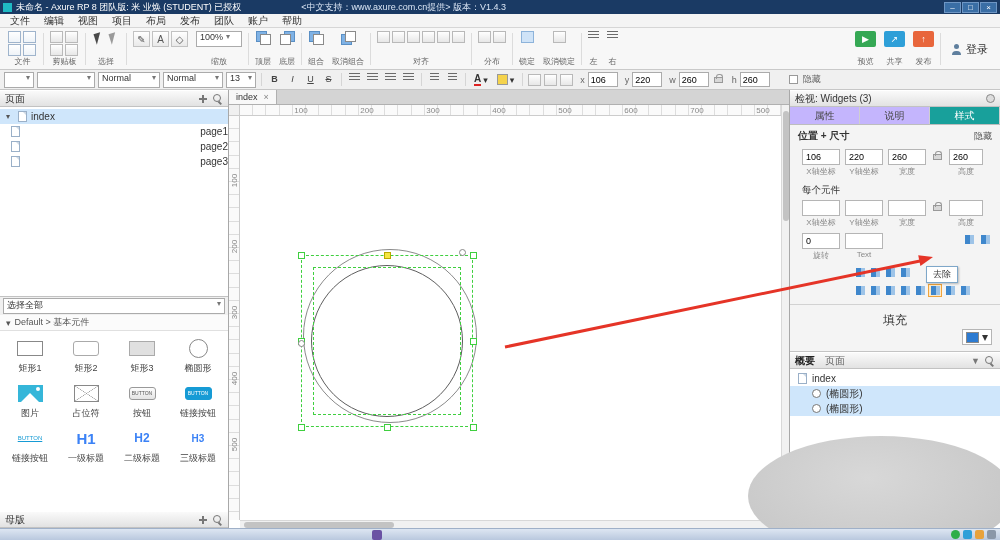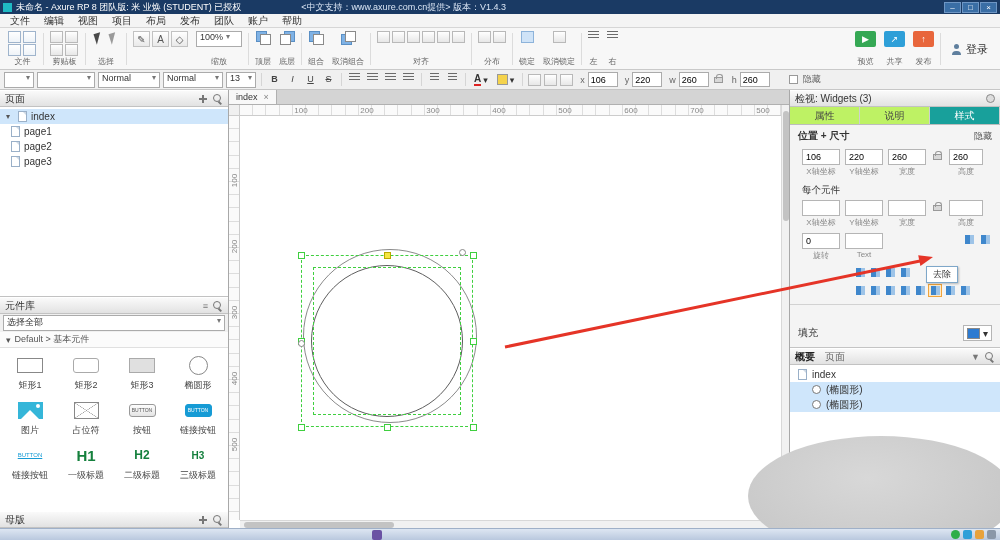--- a/index.html
+++ b/index.html
@@ -69,21 +69,21 @@
   .panel-header { height:17px; flex:none; background:linear-gradient(#fafafa,#e2e2e2); border-bottom:1px solid #c2c2c2; border-top:1px solid #fff; display:flex; align-items:center; padding:0 5px; font-size:10px; color:#333; }
   .ph-icons { margin-left:auto; display:flex; gap:5px; align-items:center; color:#777; font-size:9px; }
   .mag { position:relative; width:10px; height:10px; }
   .mag::before { content:""; position:absolute; top:0; left:0; width:6px; height:6px; border:1.5px solid #777; border-radius:50%; }
   .mag::after { content:""; position:absolute; bottom:0; right:1px; width:4px; height:1.5px; background:#777; transform:rotate(45deg); }
   .plus-ico { width:10px; height:10px; position:relative; }
   .plus-ico::before { content:""; position:absolute; left:4px; top:1px; width:2px; height:8px; background:#777; }
   .plus-ico::after { content:""; position:absolute; left:1px; top:4px; width:8px; height:2px; background:#777; }
   .pages-tree { height:190px; flex:none; background:#fff; border-bottom:1px solid #c2c2c2; padding-top:2px; overflow:hidden; }
   .tree-row { height:15px; display:flex; align-items:center; gap:4px; padding-left:6px; font-size:10px; }
-  .tree-row.child { padding-left:11px; }
+  .tree-row.child { padding-left:11px;justify-content:space-between; }
   .tree-row.selected { background:#cfe6fb; }
   .expander { color:#555; font-size:8px; width:8px; }
   .pg-ico { width:9px; height:11px; border:1px solid #9ab0c8; background:#fff; flex:none; position:relative; }
   .pg-ico::after { content:""; position:absolute; top:0; right:0; border-left:3px solid transparent; border-top:3px solid #cdd8e4; }
   .lib-filter { height:18px; flex:none; background:#f0f0f0; display:flex; align-items:center; padding:1px 3px; }
   .lib-filter .dd { flex:1; }
   .lib-category { height:16px; flex:none; background:#fbfbfb; border-bottom:1px solid #e0e0e0; display:flex; align-items:center; gap:4px; padding:0 6px; font-size:9px; color:#555; }
   .widget-grid { flex:1; background:#fff; display:grid; grid-template-columns:repeat(4,1fr); align-content:start; row-gap:7px; padding:6px 2px; overflow:hidden; }
   .widget-cell { display:flex; flex-direction:column; align-items:center; gap:3px; font-size:9px; color:#444; }
   .wic-box { height:22px; display:flex; align-items:center; justify-content:center; }
@@ -93,21 +93,21 @@
   .wi-ellipse { width:19px; height:19px; border:1px solid #888; border-radius:50%; background:#fff; }
   .wi-image { width:25px; height:17px; background:#35b6d9; position:relative; overflow:hidden; }
   .wi-image::before { content:""; position:absolute; top:2px; right:3px; width:4px; height:4px; border-radius:50%; background:#fff; }
   .wi-image::after { content:""; position:absolute; left:3px; bottom:0; width:0; height:0; border-left:9px solid transparent; border-right:9px solid transparent; border-bottom:9px solid #fff; }
   .wi-placeholder { width:25px; height:17px; border:1px solid #888; background:
       linear-gradient(to top right, transparent calc(50% - 0.5px), #999 50%, transparent calc(50% + 0.5px)),
       linear-gradient(to bottom right, transparent calc(50% - 0.5px), #999 50%, transparent calc(50% + 0.5px)), #fff; }
   .wi-button { min-width:27px; height:13px; border:1px solid #999; border-radius:3px; background:linear-gradient(#fdfdfd,#e4e4e4); font-size:5px; color:#555; display:flex; align-items:center; justify-content:center; padding:0 2px; }
   .wi-button.primary { background:#169bd5; border-color:#169bd5; color:#fff; }
   .wi-link { font-size:6px; color:#169bd5; text-decoration:underline; }
-  .wi-h { font-weight:bold; color:#15803d; }
+  .wi-h { font-weight:bold; color:#3b82f6; }
   .wi-h.h1 { font-size:15px; } .wi-h.h2 { font-size:12px; } .wi-h.h3 { font-size:10px; }
   .masters-header { margin-top:auto; }
 
   
   .canvas-area { flex:1; position:relative; background:#fff; overflow:hidden; }
   .tab-bar { position:absolute; top:0; left:0; right:0; height:15px; background:#d4d4d4; border-bottom:1px solid #b0b0b0; display:flex; }
   .tab { background:#f8f8f8; border-right:1px solid #b0b0b0; padding:0 7px; display:flex; align-items:center; gap:6px; font-size:9px; }
   .tab-close { color:#888; font-size:9px; }
   .ruler-corner { position:absolute; top:15px; left:0; width:11px; height:11px; background:#f0f0f0; border-right:1px solid #ccc; border-bottom:1px solid #ccc; }
   .h-ruler { position:absolute; top:15px; left:11px; right:8px; height:11px; background:#fafafa; border-bottom:1px solid #ccc;
@@ -129,39 +129,39 @@
   .v-scroll { position:absolute; top:15px; right:0; bottom:8px; width:8px; background:#f1f1f1; border-left:1px solid #d8d8d8; }
   .v-thumb { position:absolute; top:6px; left:1px; width:6px; height:110px; background:#c3c3c3; border-radius:3px; }
   .h-scroll { position:absolute; left:11px; right:8px; bottom:0; height:8px; background:#f1f1f1; border-top:1px solid #d8d8d8; }
   .h-thumb { position:absolute; left:4px; top:1px; height:6px; width:150px; background:#c3c3c3; border-radius:3px; }
   .scroll-corner { position:absolute; right:0; bottom:0; width:8px; height:8px; background:#ececec; }
 
   
   .right-panel { width:211px; flex:none; background:#f2f2f2; border-left:1px solid #a8a8a8; display:flex; flex-direction:column; }
   .pin-ico { width:9px; height:9px; border:1px solid #888; border-radius:50%; background:#ddd; }
   .insp-tabs { height:18px; flex:none; display:flex; border-bottom:1px solid #bdbdbd; background:#e7e7e7; }
-  .insp-tab { flex:1; display:flex; align-items:center; justify-content:center; font-size:10px; color:#444; border-right:1px solid #cfcfcf; background:#bef264; }
+  .insp-tab { flex:1; display:flex; align-items:center; justify-content:center; font-size:10px; color:#444; border-right:1px solid #cfcfcf; background:#c4b5fd; }
   .insp-tab.active { background:#18a09b; color:#fff; }
   .style-body { flex:none; background:#f4f4f4; border-bottom:1px solid #c4c4c4; padding:4px 8px 6px 8px; }
   .pos-row { display:flex; align-items:center; font-size:10px; font-weight:bold; color:#333; }
   .pos-row .hide { margin-left:auto; font-weight:normal; font-size:9px; color:#555; display:flex; gap:3px; align-items:center; }
   .fields-row { display:flex; align-items:flex-start; gap:5px; margin-top:6px; padding-left:4px; }
   .field-group { display:flex; flex-direction:column; align-items:center; gap:1px; }
   .field { width:38px; height:16px; border:1px solid #b5b5b5; background:#fff; font-size:9px; padding:0 3px; font-family:inherit; }
   .field.sm { width:34px; }
   .field-label { font-size:8px; color:#888; }
   .lock-slot { display:flex; align-items:center; height:16px; }
   .per-widget { margin-top:7px; font-size:9.5px; color:#333; padding-left:4px; }
   .rot-row { display:flex; align-items:flex-start; gap:5px; margin-top:5px; padding-left:4px; }
   .bico { width:14px; height:13px; display:flex; align-items:center; justify-content:center; border:1px solid transparent; }
   .bico .bg { width:9px; height:9px; background:linear-gradient(90deg,#3f87cc 0 5px,#9ec4e8 5px); }
   .bico.hl { border-color:#f0a43c; background:#fde9c8; }
   .icon-row { display:flex; gap:1px; margin-top:5px; margin-left:55px; }
   .divider { border-top:1px solid #d2d2d2; margin:7px -8px 0 -8px; }
-  .fill-row { display:flex; align-items:center; margin-top:20px; font-size:10px; color:#333; }
+  .fill-row { display:flex; align-items:center; margin-top:7px; font-size:12px; color:#333;flex-direction:column; }
   .fill-combo { margin-left:auto; display:flex; align-items:center; gap:3px; border:1px solid #b5b5b5; background:#fff; height:16px; padding:0 3px; }
   .swatch { width:13px; height:11px; background:#2d7bd1; border:1px solid #888; }
   .outline-tabs { display:flex; gap:10px; align-items:center; }
   .outline-tab { font-size:10px; color:#666; }
   .outline-tab.active { color:#222; font-weight:bold; }
   .outline-body { flex:1; background:#fff; padding-top:2px; overflow:hidden; }
   .o-row { height:15px; display:flex; align-items:center; gap:5px; padding-left:8px; font-size:10px; }
   .o-row.child { padding-left:22px; }
   .o-row.sel { background:#cfe6fb; }
   .o-ellipse { width:9px; height:9px; border:1px solid #777; border-radius:50%; background:#fff; flex:none; }
@@ -410,27 +410,20 @@
         <div class="tree-row child">
           <span class="pg-ico"></span>
           <span>page2</span>
         </div>
         <div class="tree-row child">
           <span class="pg-ico"></span>
           <span>page3</span>
         </div>
       </div>
 
-      <div class="panel-header">
-        <span>元件库</span>
-        <span class="ph-icons">
-          <span>≡</span>
-          <span class="mag"></span>
-        </span>
-      </div>
       <div class="lib-filter">
         <div class="dd">
           <span>选择全部</span>
           <span class="arr" style="margin-left:auto">▾</span>
         </div>
       </div>
       <div class="lib-category">
         <span>▾</span>
         <span>Default &gt; 基本元件</span>
       </div>

